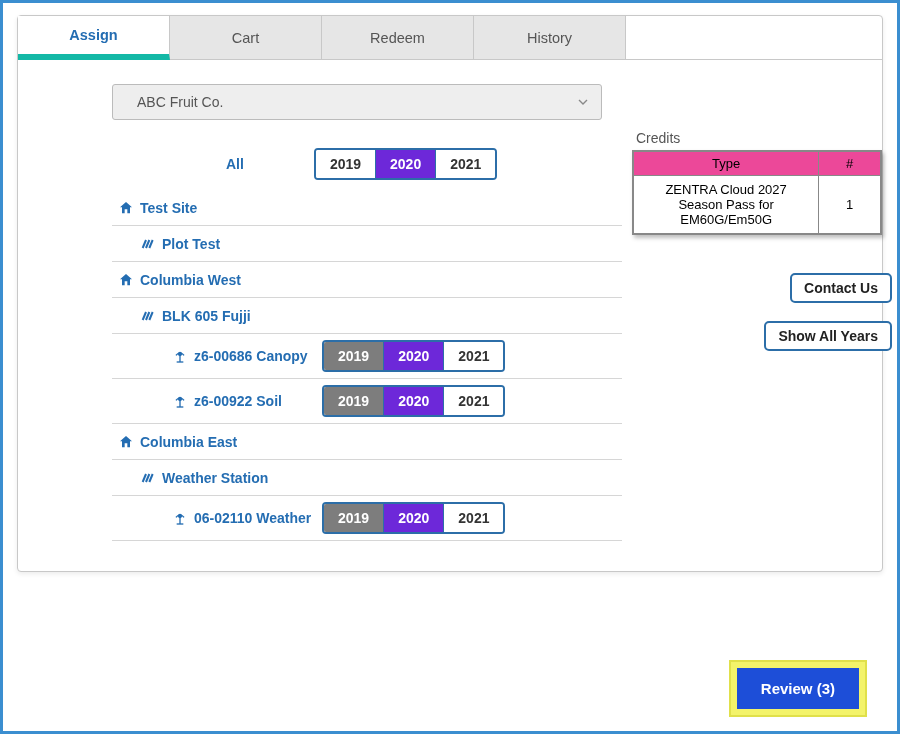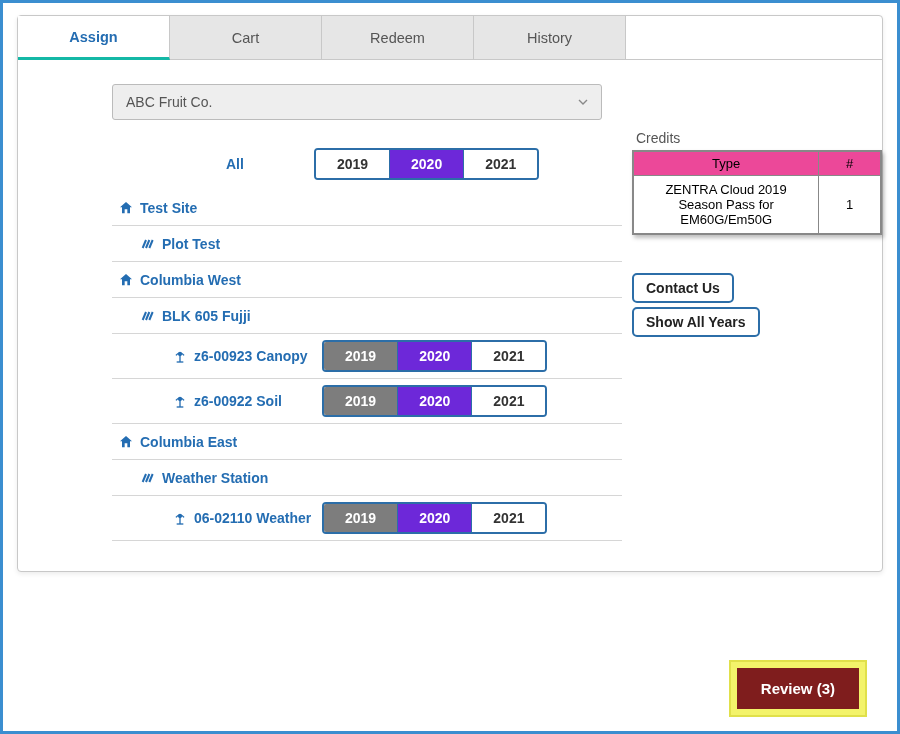--- a/index.html
+++ b/index.html
@@ -2,58 +2,58 @@
 <html><head>
 <meta charset="utf-8">
 <style>
   * { box-sizing: border-box; }
   body { margin:0; font-family: Arial, Helvetica, sans-serif; font-size:14px; background:#fff; }
   .frame { width:900px; height:734px; border:3px solid #3b8ed0; position:relative; padding-top:12px; }
   .card { margin:0 14px; border:1px solid #c8c8c8; border-radius:4px; background:#fff; padding-bottom:30px; position:relative; box-shadow:0 2px 5px rgba(0,0,0,0.08);}
   
   .tabs { display:flex; height:44px; border-bottom:1px solid #c8c8c8; }
   .tab { flex:0 0 152px; display:flex; align-items:center; justify-content:center; border-right:1px solid #c8c8c8; color:#555; font-size:14.5px; cursor:pointer; background:#e6e6e6;}
-  .tab.active { background:#fff; color:#246db2; font-weight:bold; border-bottom:3px solid #14b8a6; margin-bottom:-1px;}
+  .tab.active { background:#fff; color:#246db2; font-weight:bold; border-bottom:6px solid #14b8a6; margin-bottom:-1px;}
   
   .main { display:flex; padding:24px 14px 0 14px;}
   .left { flex:1 1 auto; padding-right:10px;}
   .right { flex:0 0 260px; }
   
-  .org-select { width:490px; margin-left:80px; height:36px; background:#eee; border:1px solid #bbb; border-radius:3px; display:flex; align-items:center; padding:0 13px; color:#555; font-size:14px; position:relative; cursor:pointer;}
+  .org-select { width:490px; margin-left:80px; height:36px; background:#eee; border:1px solid #bbb; border-radius:3px; display:flex; align-items:center; padding:0 24px; color:#555; font-size:14px; position:relative; cursor:pointer;}
   .org-select .chev { position:absolute; right:10px; top:9px; color:#888;}
   
   .all-row { margin:28px 0 10px 0; display:flex; align-items:center;gap:24px; }
   .all-label { color:#246db2; font-weight:bold; font-size:14px; margin-left:194px; margin-right:46px;}
   .yearseg { display:inline-flex; border:2px solid #2c6ea8; border-radius:4px; overflow:hidden;}
-  .seg { padding:6px 21px; font-size:14px; font-weight:bold; cursor:pointer; background:#fff; color:#333; border-right:1px solid #2c6ea8;}
+  .seg { padding:6px 14px; font-size:14px; font-weight:bold; cursor:pointer; background:#fff; color:#333; border-right:1px solid #2c6ea8;}
   .seg:last-child{border-right:none;}
   .seg.sel { background:#6d28d9; color:#fff;}
   .seg.disabled { background:#7d7d7d; color:#fff;}
   
   .tree { margin-left:80px; width:510px;}
   .row { display:flex; align-items:center; border-bottom:1px solid #d6d6d6; min-height:36px; padding:2px 0;}
   .row .icon { width:28px; color:#246db2; display:flex; justify-content:center; font-size:14px;}
   .row .label { color:#246db2; font-weight:bold; font-size:14px; cursor:pointer; }
   .row.lvl1 { padding-left:0; }
   .row.lvl2 { padding-left:22px; }
   .row.lvl3 { padding-left:54px; align-items:center;}
   .row.lvl3 .label { width:128px; line-height:1.2;}
   .row.lvl3 .yearseg { margin:4px 0;}
   
   .credits-title { font-size:14px; color:#555; margin-bottom:4px; padding-left:4px;margin-top:46px;}
   .credits-box { border:1px solid #888; box-shadow:2px 3px 4px rgba(0,0,0,0.25); width:250px; font-size:13px;}
   .credits-box table{ width:100%; border-collapse:collapse;}
   .credits-box th { border:1px solid #888; padding:4px 6px; text-align:center; font-weight:normal; background:#ec4899;}
   .credits-box td { border:1px solid #888; padding:6px 8px; text-align:center;}
   
-  .sidebtns { margin-top:38px; display:flex; flex-direction:column; align-items:flex-start; gap:4px; }
+  .sidebtns { margin-top:38px; display:flex; flex-direction:column; align-items:flex-end; gap:18px; }
   .sidebtn { border:2px solid #2c6ea8; border-radius:5px; background:#fff; padding:5px 12px; font-weight:bold; color:#222; font-size:14px; cursor:pointer;}
   
   .review-wrap { position:absolute; right:30px; bottom:14px; padding:6px; background:#f3f36a; border:2px solid #e0e04a;}
-  .review-btn { background:#7f1d1d; color:#fff; font-weight:bold; font-size:15px; border:none; padding:12px 24px; cursor:pointer;}
+  .review-btn { background:#1d4ed8; color:#fff; font-weight:bold; font-size:15px; border:none; padding:12px 24px; cursor:pointer;}
   
   svg.ic { width:16px; height:16px; }
 </style>
 </head>
 <body>
 
 <div class="frame">
  <div class="card">
 
   <div class="tabs">
@@ -131,21 +131,21 @@
             </div>
             <div class="row lvl3">
               <span class="icon">
                 <svg class="ic" viewBox="0 0 24 24" fill="none" stroke="#246db2" stroke-width="2">
                   <circle cx="12" cy="9" r="2.2" fill="#246db2"></circle>
                   <path d="M6 11a7 7 0 0 1 12 0"></path>
                   <line x1="12" y1="11" x2="12" y2="21"></line>
                   <line x1="7" y1="21" x2="17" y2="21"></line>
                 </svg>
               </span>
-              <span class="label">z6-00923 Canopy</span>
+              <span class="label">z6-00686 Canopy</span>
               <span class="yearseg">
                 <span class="seg disabled">2019</span>
                 <span class="seg sel">2020</span>
                 <span class="seg ">2021</span>
               </span>
             </div>
             <div class="row lvl3">
               <span class="icon">
                 <svg class="ic" viewBox="0 0 24 24" fill="none" stroke="#246db2" stroke-width="2">
                   <circle cx="12" cy="9" r="2.2" fill="#246db2"></circle>
@@ -201,21 +201,21 @@
     <div class="right">
       <div class="credits-title">Credits</div>
       <div class="credits-box">
         <table>
           <tbody>
                 <tr>
             <th style="width:75%">Type</th>
             <th>#</th>
           </tr>
           <tr>
-            <td>ZENTRA Cloud 2019 Season Pass for EM60G/Em50G</td>
+            <td>ZENTRA Cloud 2027 Season Pass for EM60G/Em50G</td>
             <td>1</td>
           </tr>
         </tbody>
             </table>
       </div>
 
       <div class="sidebtns">
         <button class="sidebtn"><span>Contact Us</span></button>
         <button class="sidebtn"><span>Show All Years</span></button>
       </div>

